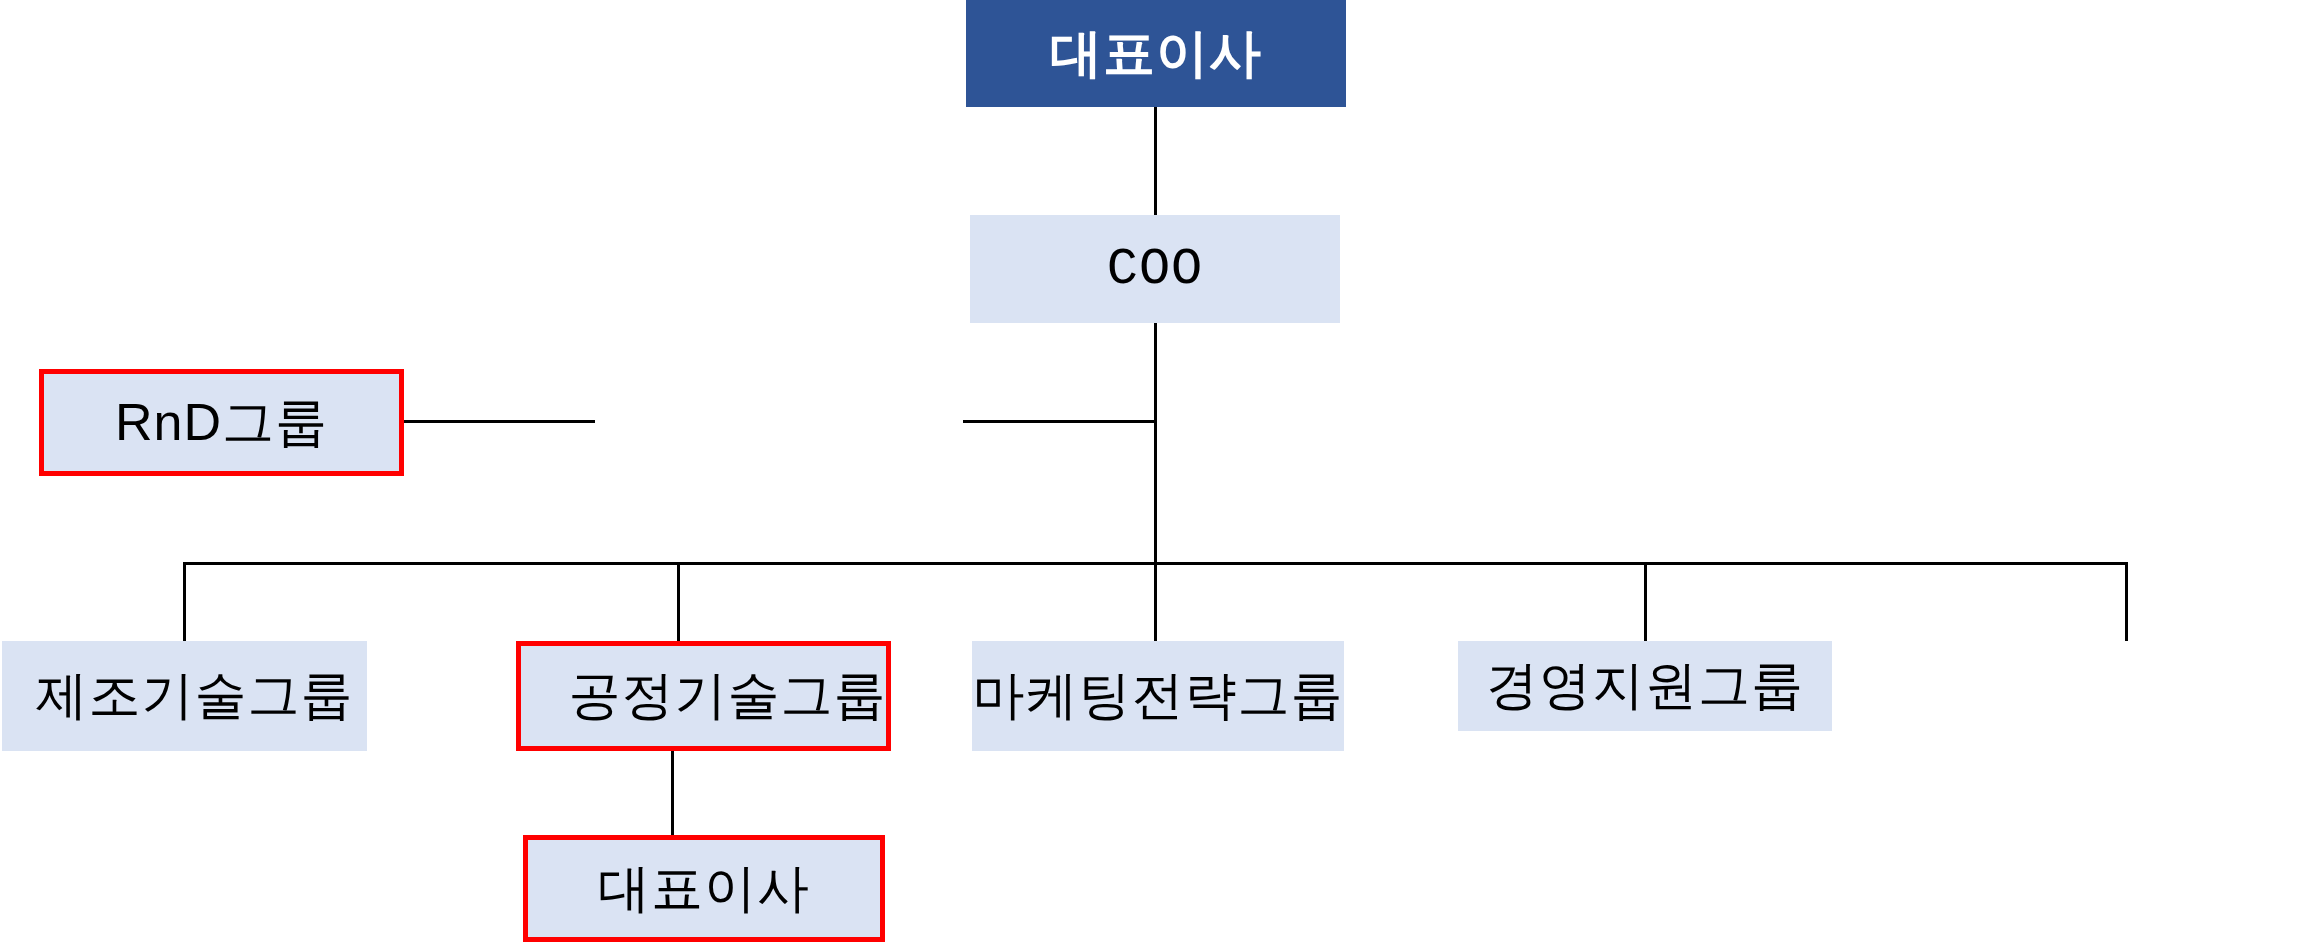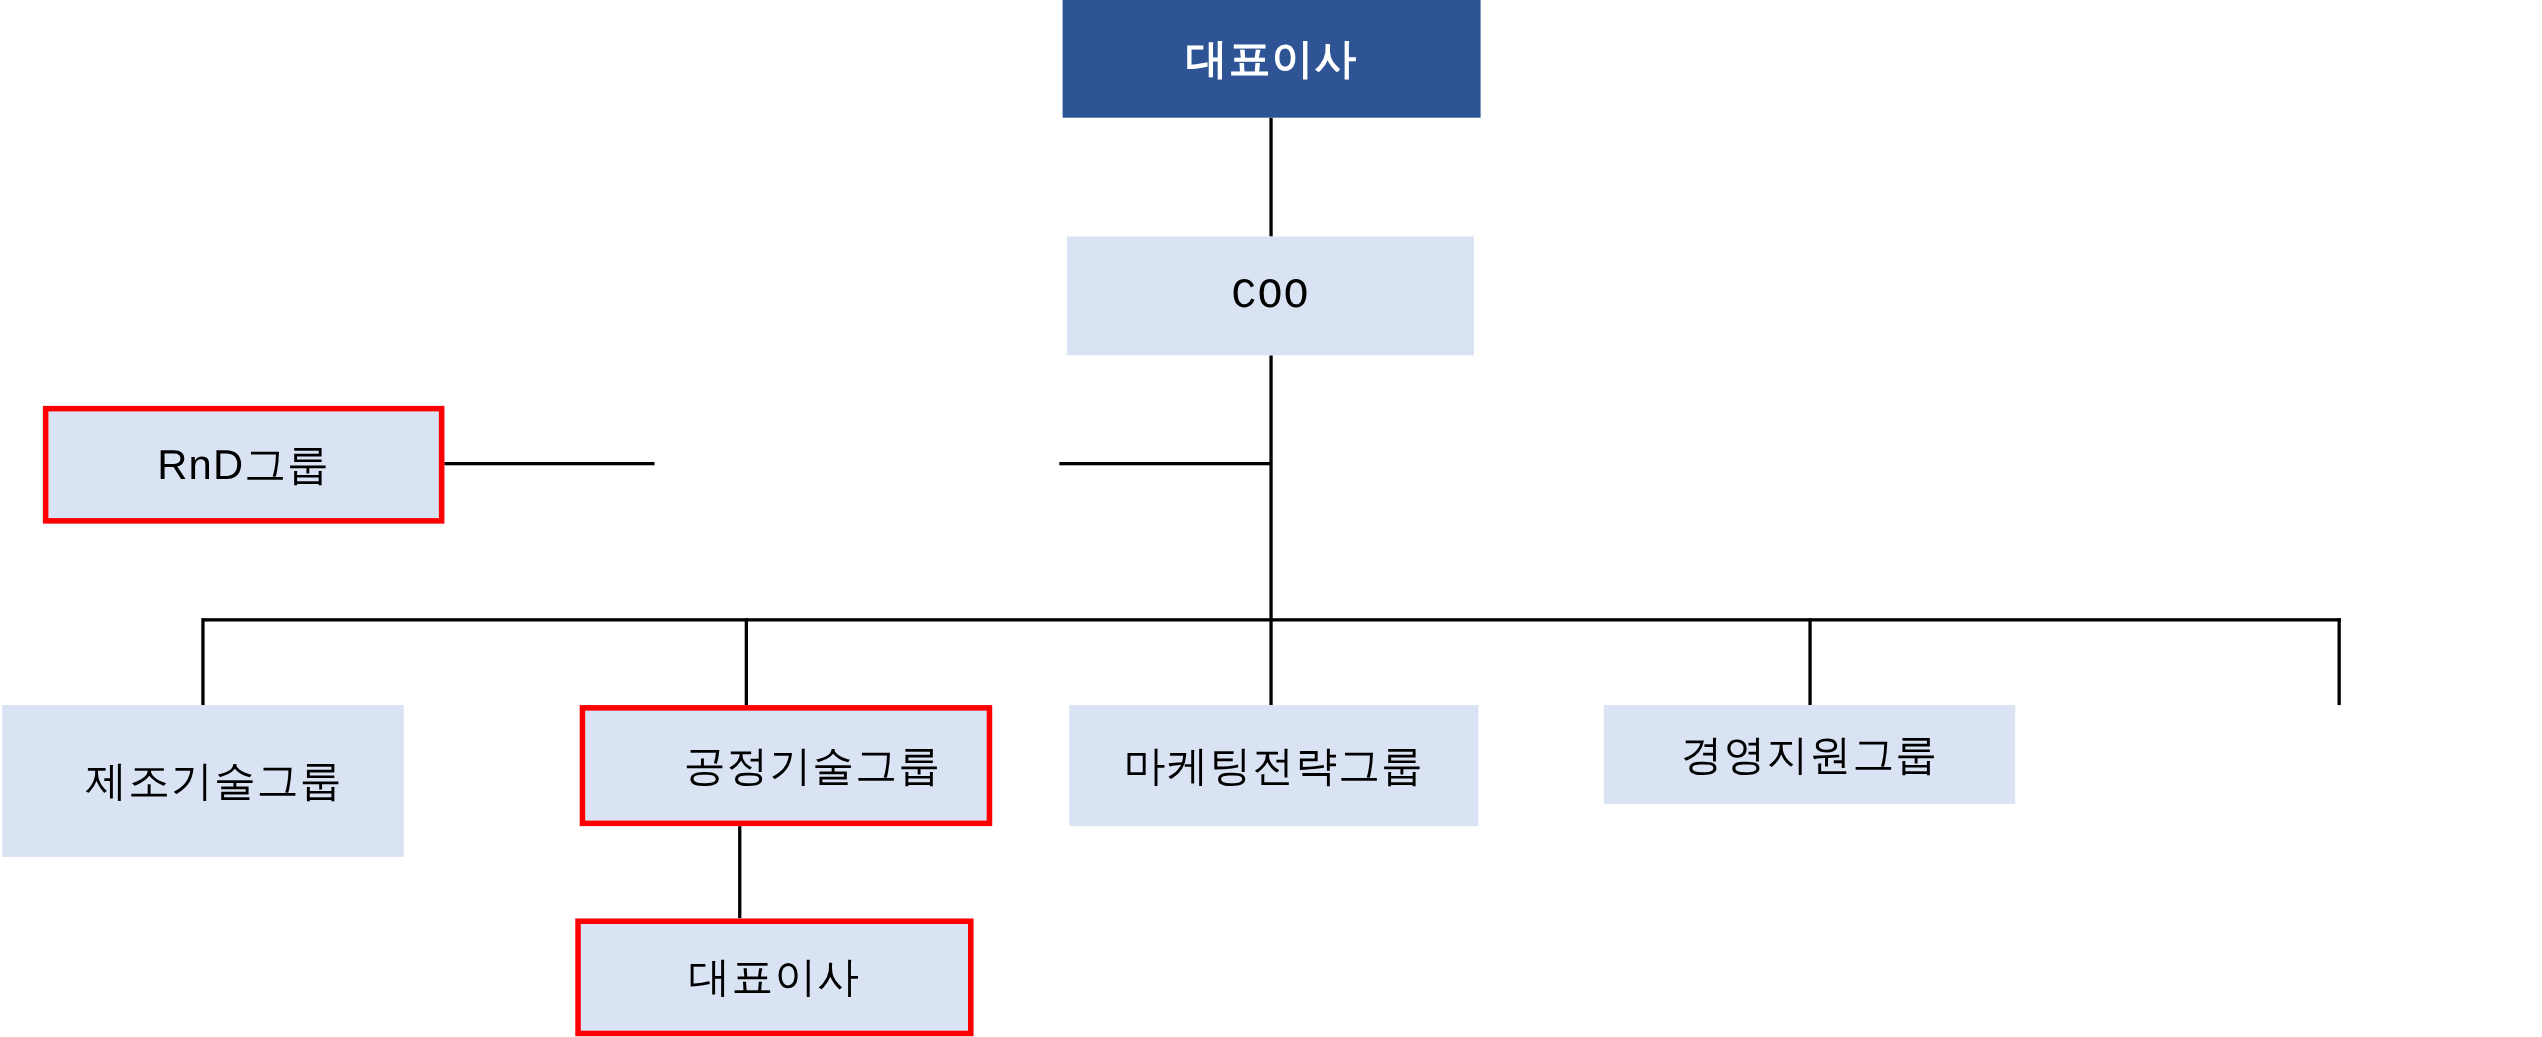--- a/index.html
+++ b/index.html
@@ -13,40 +13,40 @@
   }
   *{box-sizing:border-box;margin:0;padding:0;}
   html,body{width:2311px;height:943px;background:var(--canvas-bg);}
   body{font-family:"Liberation Sans","DejaVu Sans",sans-serif;}
   .canvas{position:relative;width:2311px;height:943px;background:var(--canvas-bg);overflow:hidden;}
   .node{
     position:absolute;
     display:flex;align-items:center;justify-content:center;
     background:var(--node-fill);
     color:var(--node-text);
-    font-size:38px;
+    font-size:52px;
     letter-spacing:1px;
     text-align:right;
     white-space:nowrap;
   }
   .node.primary{
     background:var(--primary-fill);
     color:var(--primary-text);
     font-weight:bold;
   }
   .node.highlighted{border:5px solid var(--highlight-border);margin-left:36px;}
   .connector{position:absolute;background:var(--connector-color);}
 
   
   #node-ceo{left:966px;top:0;width:380px;height:107px;}
   #node-coo{left:970px;top:215px;width:370px;height:108px;font-family:Liberation Mono, monospace;}
   #node-rnd{left:3px;top:369px;width:365px;height:107px;}
   #node-research{left:595px;top:369px;width:368px;height:107px;}
-  #node-mfg{left:2px;top:641px;width:365px;height:138px;padding-left:20px;}
-  #node-process{left:491px;top:641px;width:375px;height:110px;padding-left:48px;}
+  #node-mfg{left:2px;top:641px;width:365px;height:110px;padding-left:20px;}
+  #node-process{left:480px;top:641px;width:375px;height:110px;padding-left:48px;}
   #node-marketing{left:972px;top:641px;width:372px;height:110px;}
   #node-mgmt{left:1458px;top:641px;width:374px;height:90px;}
   #node-sv{left:1943px;top:641px;width:368px;height:110px;}
   #node-process-team{left:487px;top:835px;width:362px;height:107px;}
 
   
   #c-ceo-coo{left:1154px;top:107px;width:3px;height:108px;}
   #c-coo-main{left:1154px;top:323px;width:3px;height:318px;}
   #c-rnd-research{left:368px;top:420px;width:227px;height:3px;}
   #c-research-main{left:963px;top:420px;width:193px;height:3px;}

